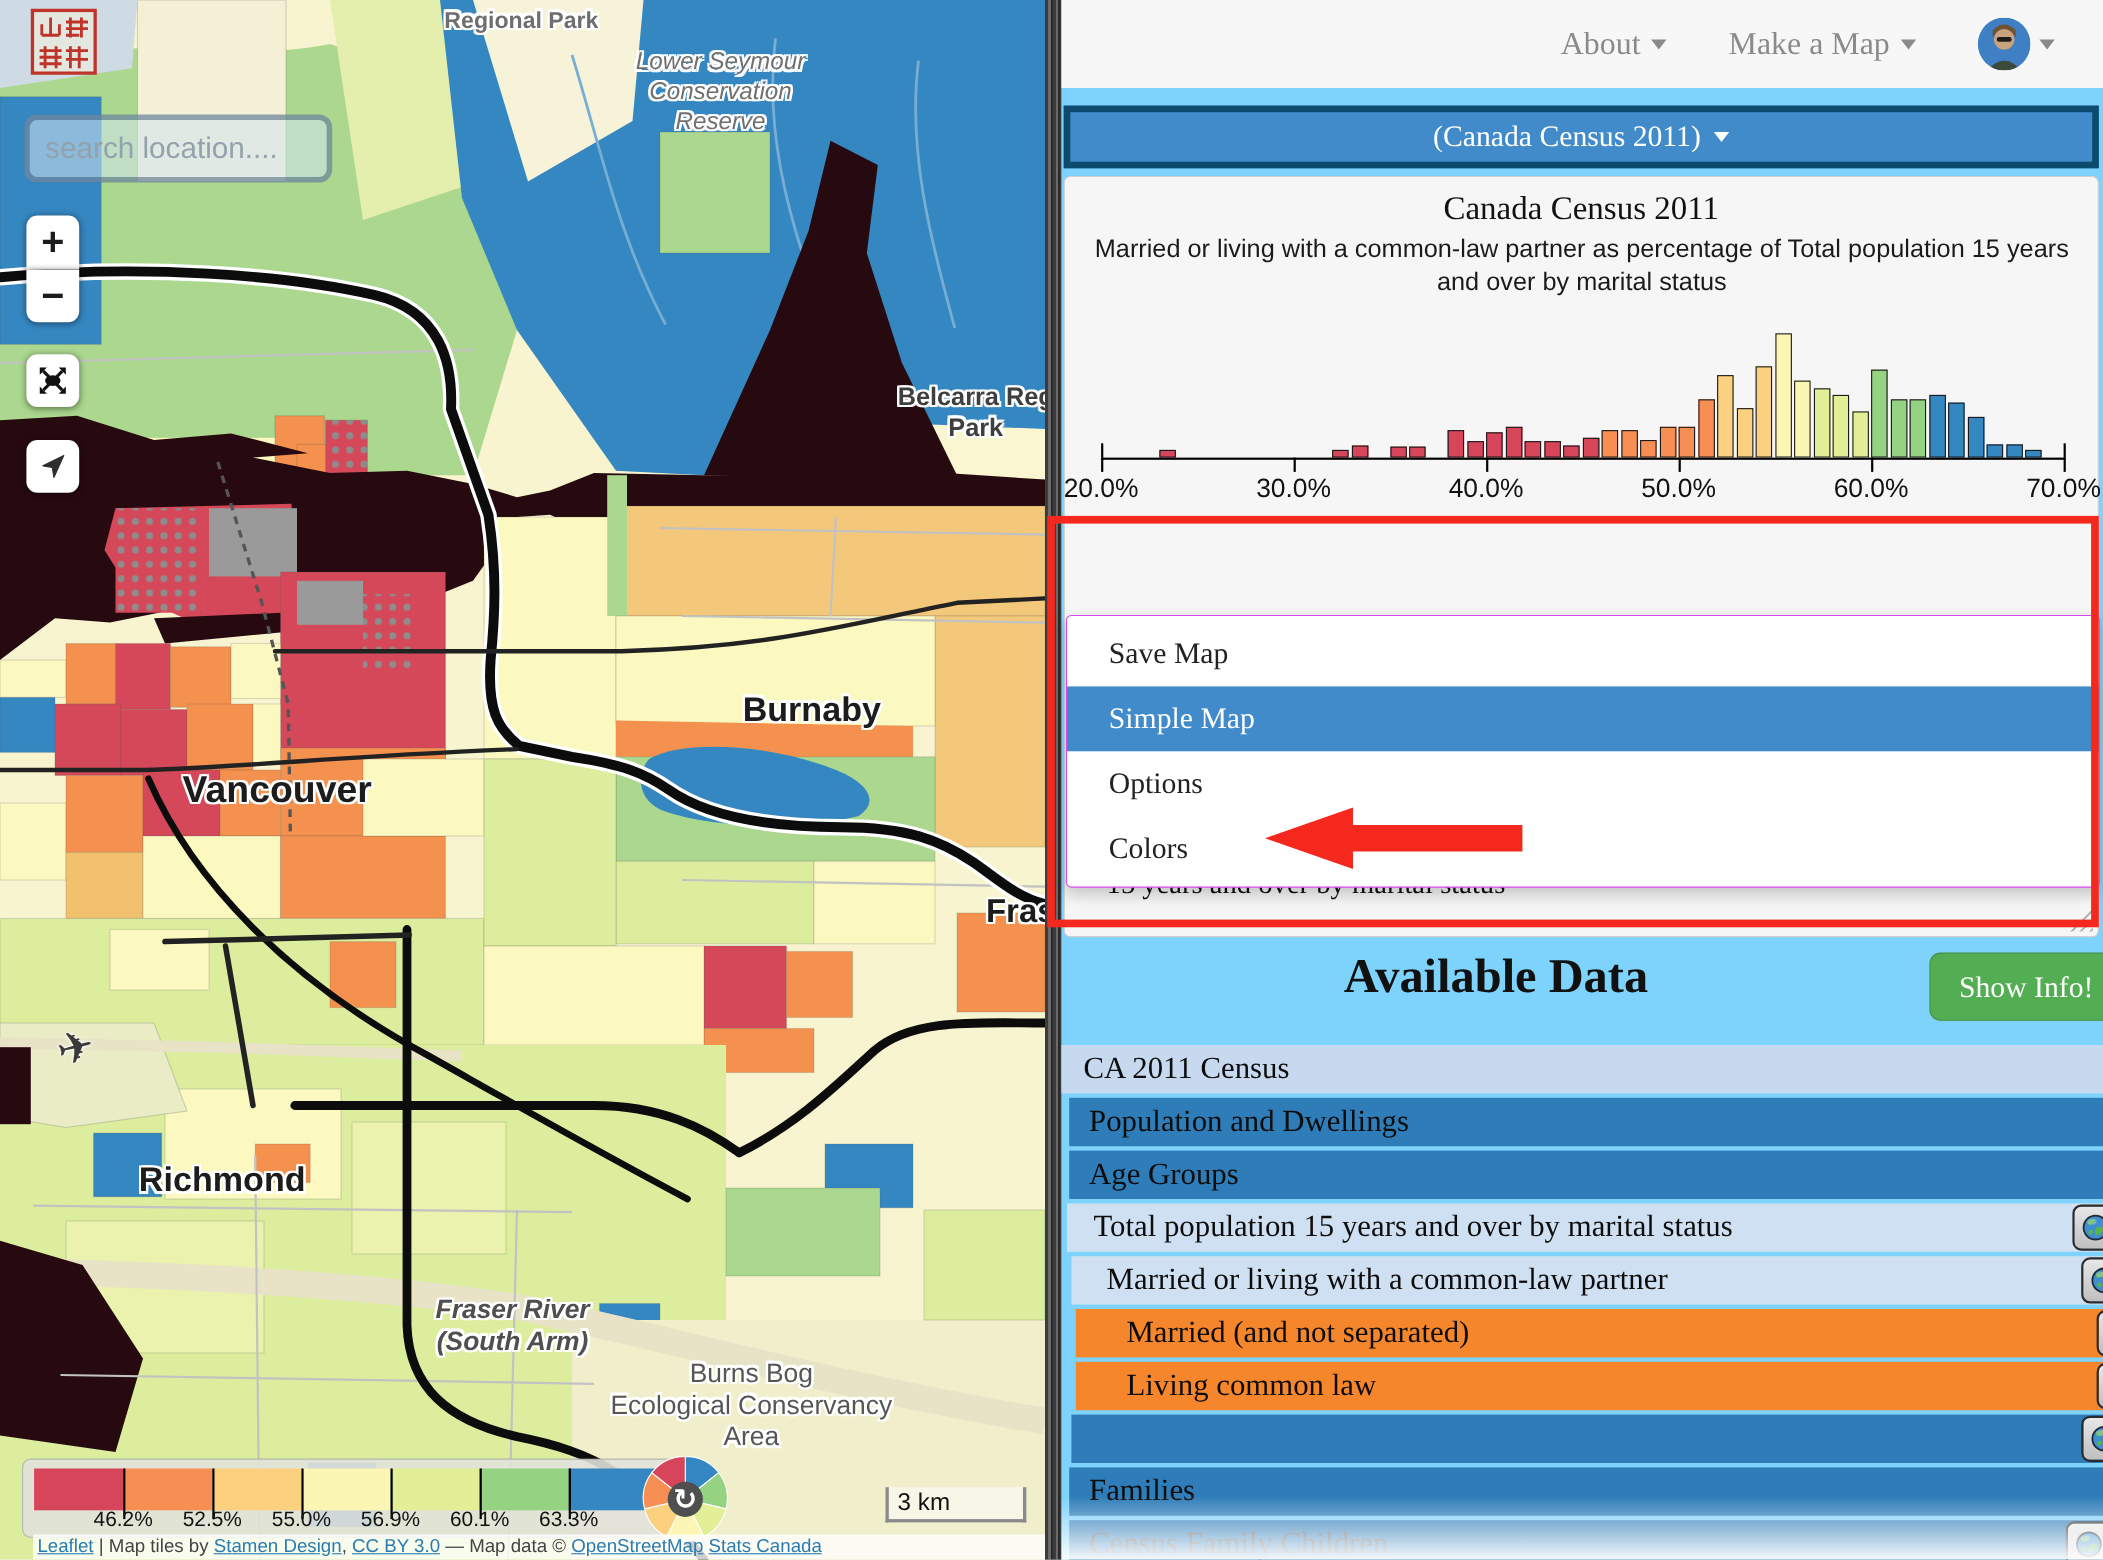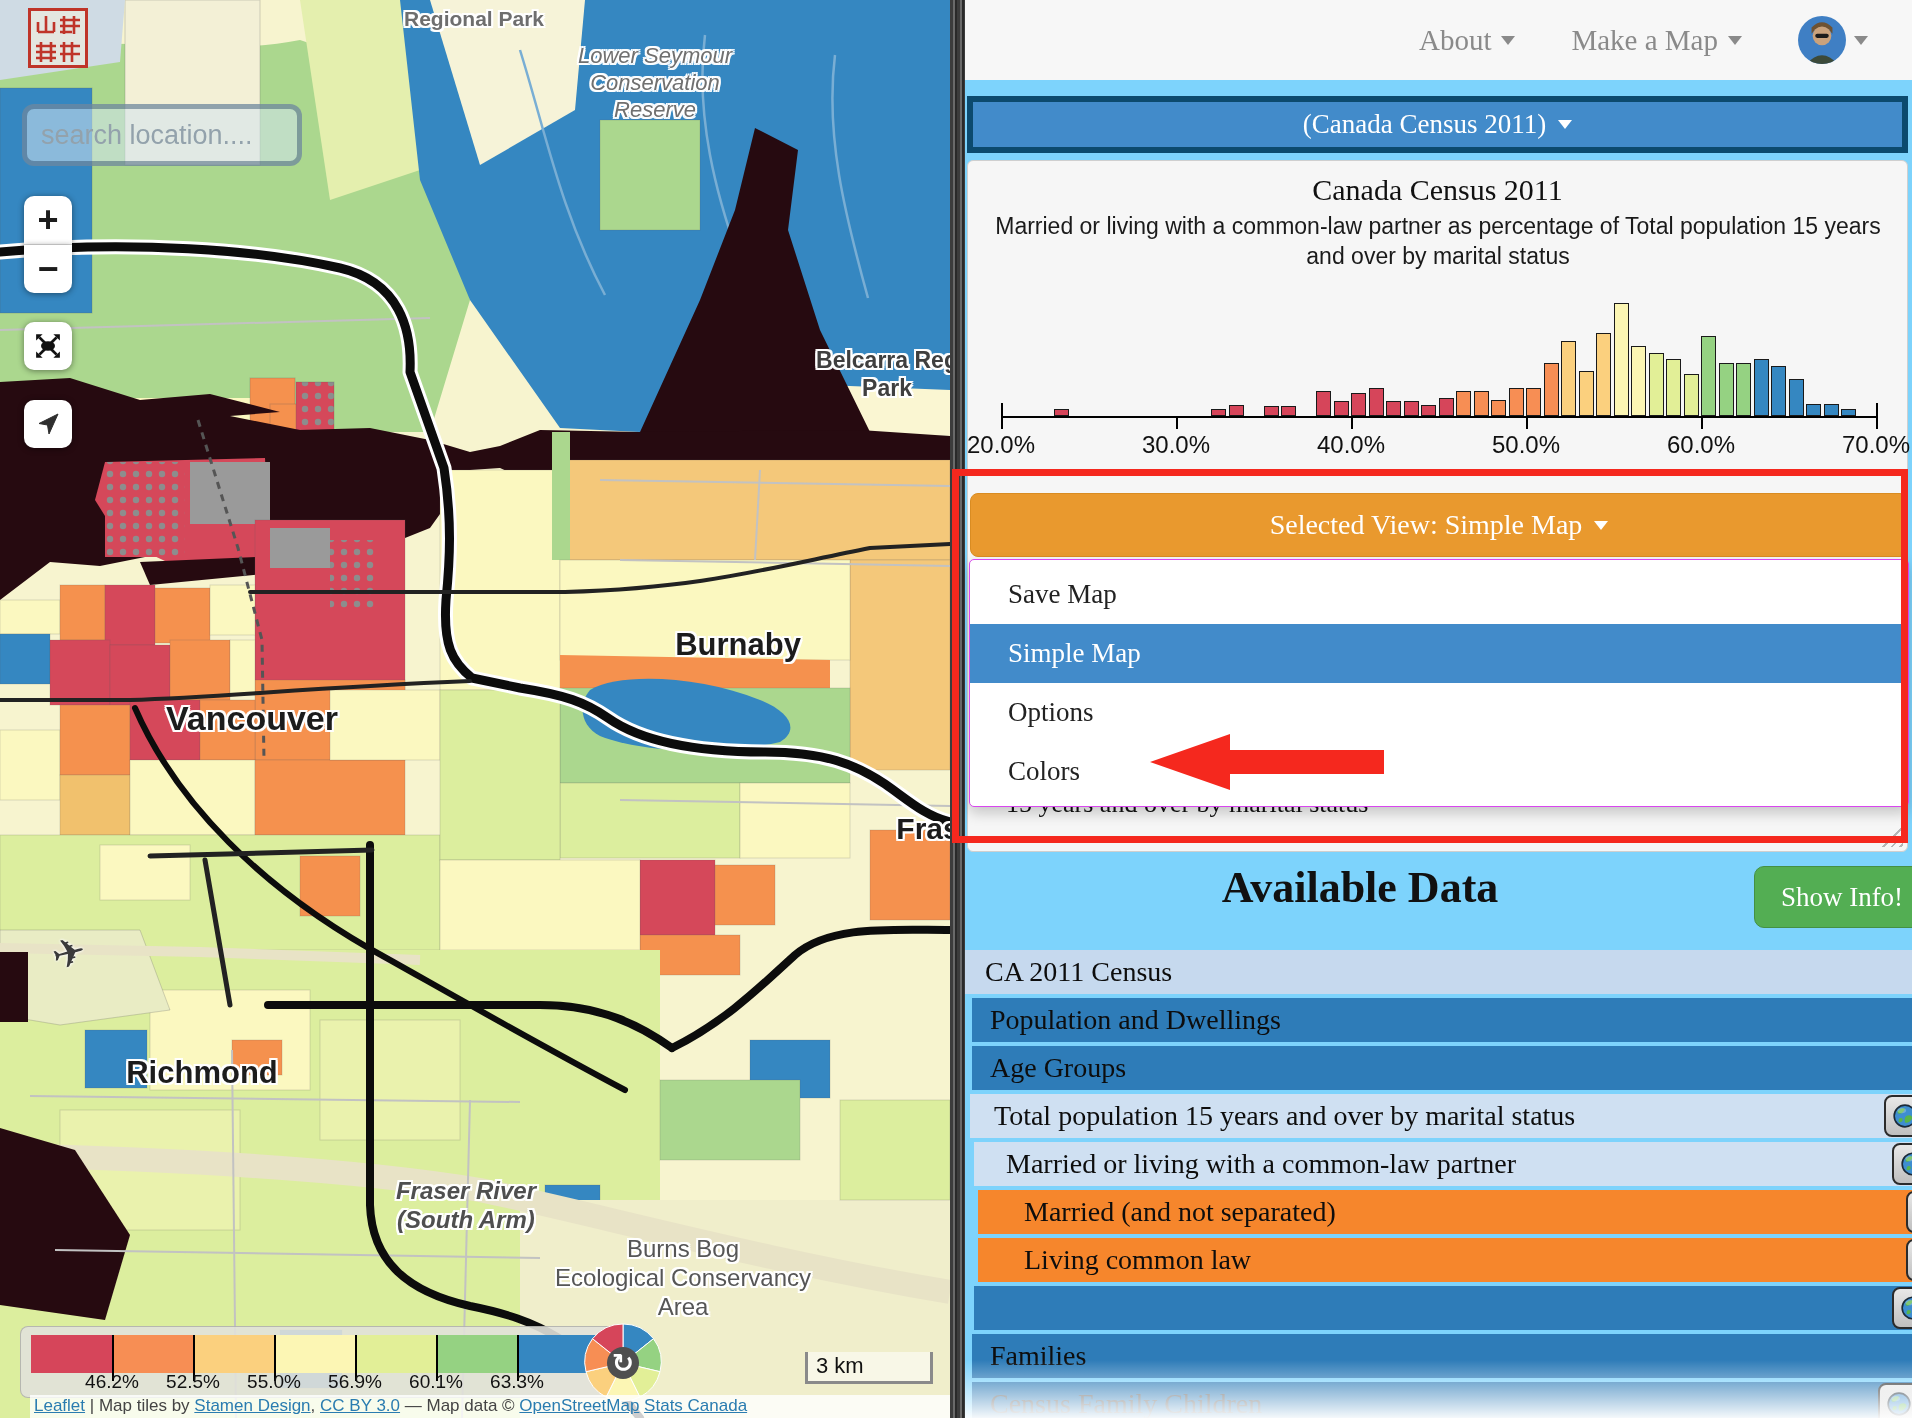--- a/index.html
+++ b/index.html
@@ -445,24 +445,20 @@
           <div class="x-label" style="left: 350px;">40.0%</div>
           <div class="x-tick" style="left: 525px;"></div>
           <div class="x-label" style="left: 525px;">50.0%</div>
           <div class="x-tick" style="left: 700px;"></div>
           <div class="x-label" style="left: 700px;">60.0%</div>
           <div class="x-tick" style="left: 875px;"></div>
           <div class="x-endcap" style="left: 875px; bottom: 38px; top: 132px;"></div>
           <div class="x-label" style="left: 875px;">70.0%</div>
         </div>
       <div id="partial-text" class="serif">15 years and over by marital status</div>
-      <div id="view-btn" class="serif">
-        <span>Selected View: Simple Map</span>
-        <span class="caret white"></span>
-      </div>
       <div id="view-menu">
           <div class="menu-item serif">Save Map</div>
           <div class="menu-item serif active">Simple Map</div>
           <div class="menu-item serif">Options</div>
           <div class="menu-item serif">Colors</div>
         </div>
       <div id="resize-grip"></div>
     </div>
 
     <div id="avail-heading" class="serif">Available Data</div>

